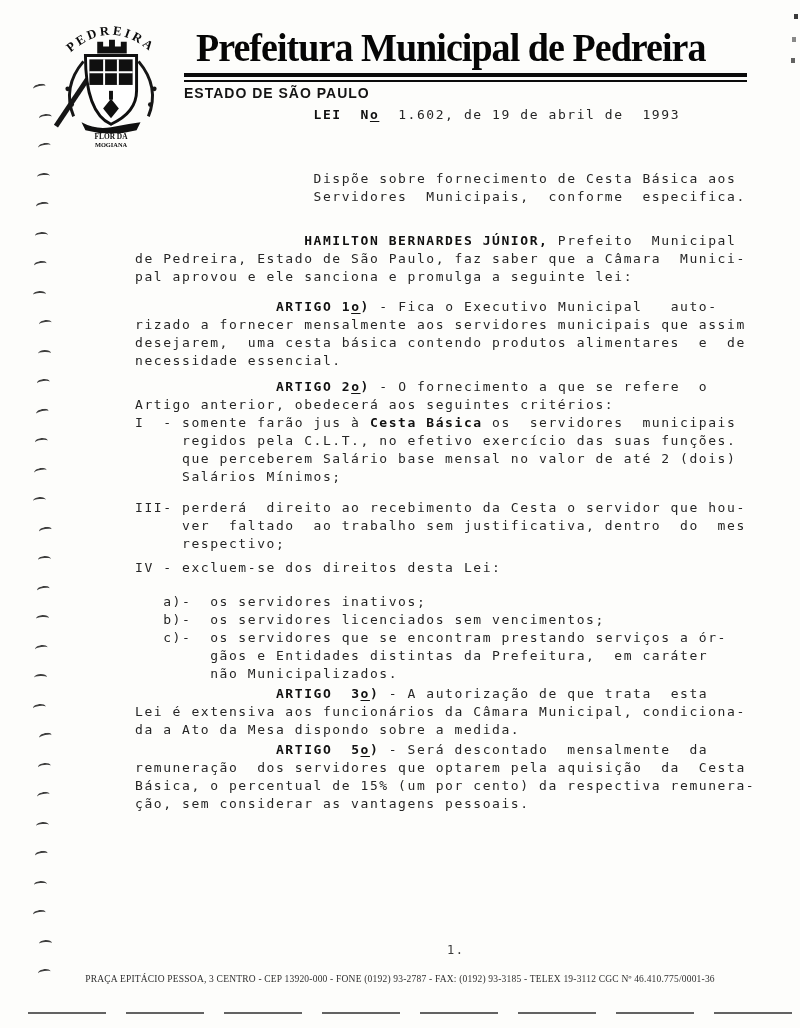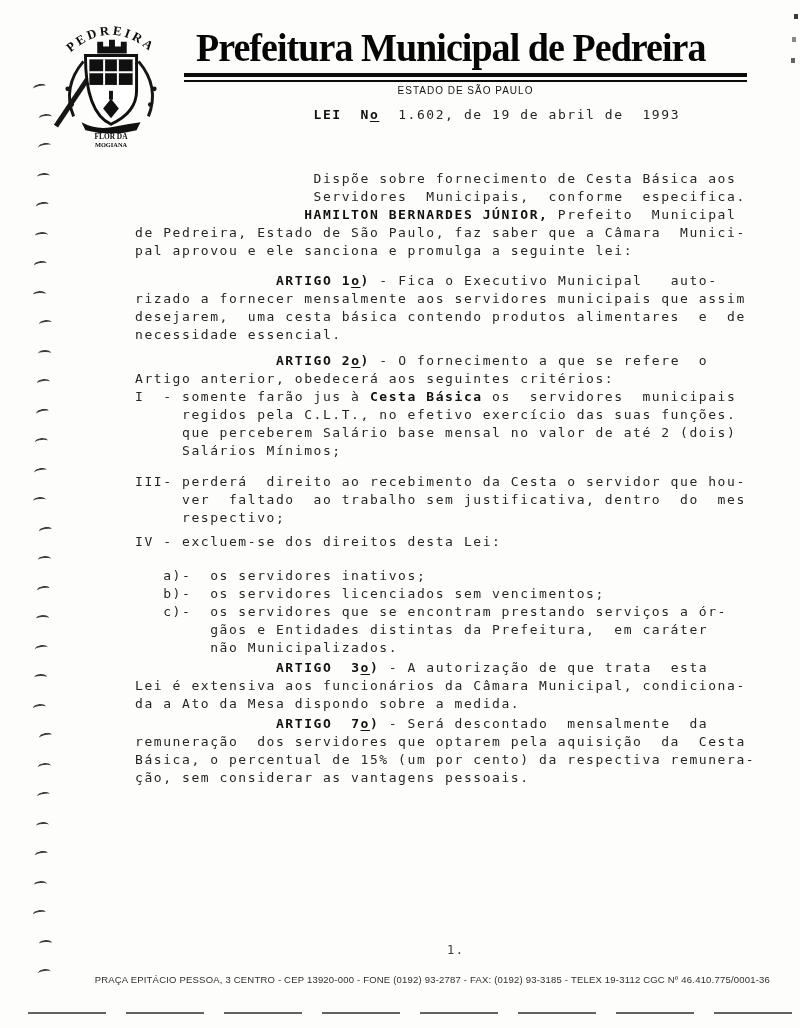--- a/index.html
+++ b/index.html
@@ -12,38 +12,38 @@
   .title {
     position:absolute; left:180px; top:26px; margin:0; width:570px;
     font-family:"Liberation Serif", serif; font-weight:bold;
     font-size:40px; line-height:44px; letter-spacing:-1px; color:#060606;
     white-space:nowrap; text-align:center;
     transform:scaleX(.95); transform-origin:0 50%;
   }
   .rule-thick { position:absolute; left:184px; top:73px; width:563px; height:4px; background:#0b0b0b; }
   .rule-thin  { position:absolute; left:184px; top:80px; width:563px; height:2px; background:#0b0b0b; }
   .subtitle {
-    position:absolute; left:184px; top:85px; width:563px; text-align:center;
-    font-size:10px; letter-spacing:1px; color:#141414;
+    position:absolute; left:184px; top:85px; width:563px; 
+    font-size:14px; letter-spacing:1px; color:#141414;font-weight:bold;
   }
   
   .mono {
     font-family:"DejaVu Sans Mono", monospace;
     font-size:13px; line-height:18px; letter-spacing:1.57px;
     white-space:pre; color:#262626;
   }
   .law-line { position:absolute; left:135px; top:106px; }
   .doc-body { position:absolute; left:135px; top:170px; width:630px; }
   .b { font-weight:bold; color:#111; }
   .u { text-decoration:underline; text-underline-offset:2px; }
   
   .pagenum { position:absolute; left:447px; top:941px; font-size:12px; color:#3a3a3a; }
   .footer {
-    position:absolute; left:30px; right:30px; top:974px; text-align:right;
-    font-size:9.5px; letter-spacing:.2px; color:#2f2f2f; white-space:nowrap;
+    position:absolute; left:30px; right:30px; top:974px; text-align:center;
+    font-size:9.5px; letter-spacing:.2px; color:#2f2f2f; white-space:nowrap;font-family:Liberation Serif, serif;
   }
   .bottom-line {
     position:absolute; left:28px; right:8px; top:1012px; height:2px; opacity:.8;
     background:repeating-linear-gradient(90deg,#3c3c3c 0 78px, rgba(0,0,0,0) 78px 98px);
   }
   
   .mark {
     position:absolute; width:13px; height:5px;
     border-top:2px solid #1d1d1d; border-radius:60% 60% 0 0;
     opacity:.85;
@@ -125,21 +125,21 @@
   <h1 class="title">Prefeitura Municipal de Pedreira</h1>
   <div class="rule-thick"></div>
   <div class="rule-thin"></div>
   <div class="subtitle">ESTADO DE SÃO PAULO</div>
 
   <div class="law-line mono"><span>                   </span><span class="b">LEI  N</span><span class="b u">o</span><span>  1.602, de 19 de abril de  1993</span></div>
 
   <div class="doc-body">
     <div class="mono" style="margin-top:0"><span>                   Dispõe sobre fornecimento de Cesta Básica aos
                    Servidores  Municipais,  conforme  especifica.</span></div>
-    <div class="mono" style=""><span>                  </span><span class="b">HAMILTON BERNARDES JÚNIOR,</span><span> Prefeito  Municipal
+    <div class="mono" style="margin-top:26px"><span>                  </span><span class="b">HAMILTON BERNARDES JÚNIOR,</span><span> Prefeito  Municipal
 de Pedreira, Estado de São Paulo, faz saber que a Câmara  Munici-
 pal aprovou e ele sanciona e promulga a seguinte lei:</span></div>
     <div class="mono" style="margin-top:12px"><span>               </span><span class="b">ARTIGO 1</span><span class="b u">o</span><span class="b">)</span><span> - Fica o Executivo Municipal   auto-
 rizado a fornecer mensalmente aos servidores municipais que assim
 desejarem,  uma cesta básica contendo produtos alimentares  e  de
 necessidade essencial.</span></div>
     <div class="mono" style="margin-top:8px"><span>               </span><span class="b">ARTIGO 2</span><span class="b u">o</span><span class="b">)</span><span> - O fornecimento a que se refere  o
 Artigo anterior, obedecerá aos seguintes critérios:</span></div>
     <div class="mono" style=""><span>I  - somente farão jus à </span><span class="b">Cesta Básica</span><span> os  servidores  municipais
      regidos pela C.L.T., no efetivo exercício das suas funções.
@@ -150,21 +150,21 @@
      respectivo;</span></div>
     <div class="mono" style="margin-top:6px"><span>IV - excluem-se dos direitos desta Lei:</span></div>
     <div class="mono" style="margin-top:16px"><span>   a)-  os servidores inativos;
    b)-  os servidores licenciados sem vencimentos;
    c)-  os servidores que se encontram prestando serviços a ór-
         gãos e Entidades distintas da Prefeitura,  em caráter
         não Municipalizados.</span></div>
     <div class="mono" style="margin-top:2px"><span>               </span><span class="b">ARTIGO  3</span><span class="b u">o</span><span class="b">)</span><span> - A autorização de que trata  esta
 Lei é extensiva aos funcionários da Câmara Municipal, condiciona-
 da a Ato da Mesa dispondo sobre a medida.</span></div>
-    <div class="mono" style="margin-top:2px"><span>               </span><span class="b">ARTIGO  7</span><span class="b u">o</span><span class="b">)</span><span> - Será descontado  mensalmente  da
+    <div class="mono" style="margin-top:2px"><span>               </span><span class="b">ARTIGO  5</span><span class="b u">o</span><span class="b">)</span><span> - Será descontado  mensalmente  da
 remuneração  dos servidores que optarem pela aquisição  da  Cesta
 Básica, o percentual de 15% (um por cento) da respectiva remunera-
 ção, sem considerar as vantagens pessoais.</span></div>
   </div>
 
   <div class="pagenum mono">1.</div>
 
   <div class="footer">PRAÇA EPITÁCIO PESSOA, 3 CENTRO - CEP 13920-000 - FONE (0192) 93-2787 - FAX: (0192) 93-3185 - TELEX 19-3112   CGC Nº 46.410.775/0001-36</div>
   <div class="bottom-line"></div>
 

